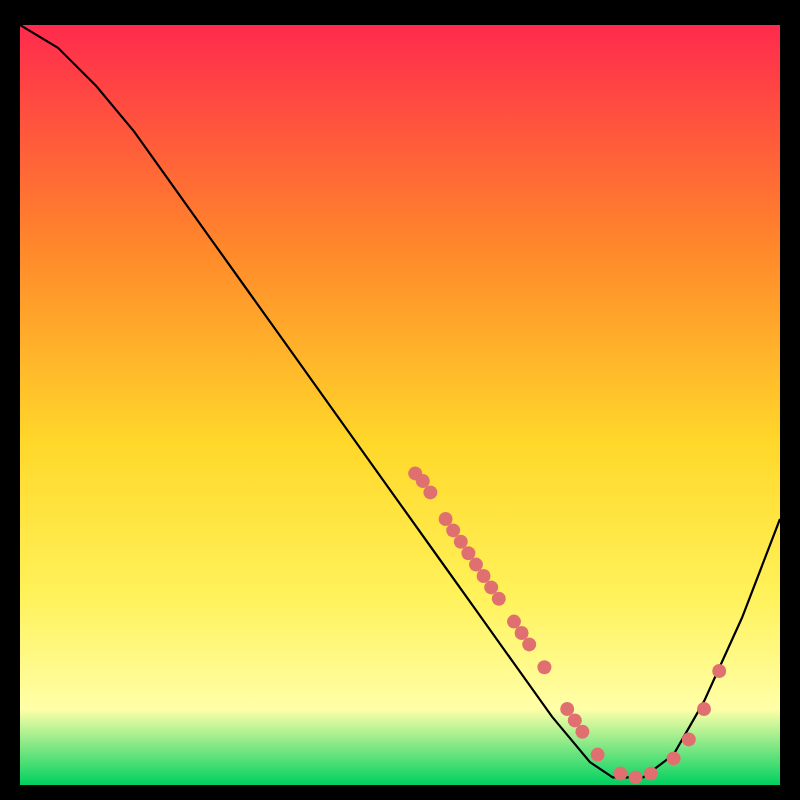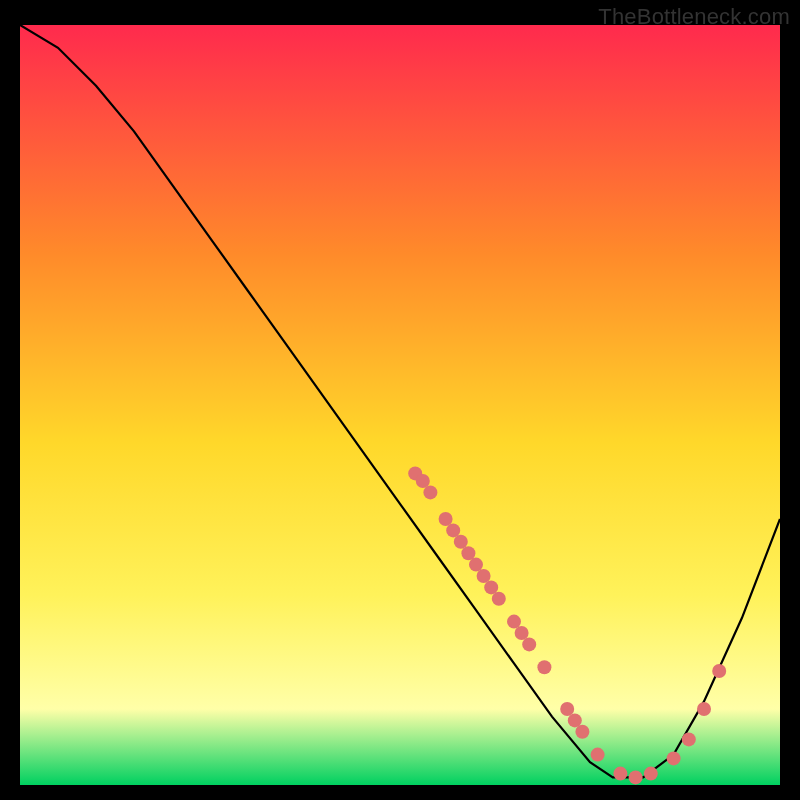--- a/index.html
+++ b/index.html
@@ -34,21 +34,20 @@
     top: 25px;
     width: 760px;
     height: 760px;
   }
   svg { display: block; }
 </style>
 </head>
 <body>
 
 <div class="stage">
-  <div class="watermark">TheBottleneck.com</div>
 
   <div class="plot-wrap">
     <svg id="plot-svg" width="760" height="760" viewBox="0 0 760 760">
       <defs>
         <linearGradient id="bg-grad" x1="0" y1="0" x2="0" y2="1">
           <stop id="g0" offset="0%" stop-color="#ff2a4d"></stop>
           <stop id="g1" offset="30%" stop-color="#ff8a2a"></stop>
           <stop id="g2" offset="55%" stop-color="#ffd82a"></stop>
           <stop id="g3" offset="75%" stop-color="#fff25a"></stop>
           <stop id="g4" offset="90%" stop-color="#ffffa8"></stop>

